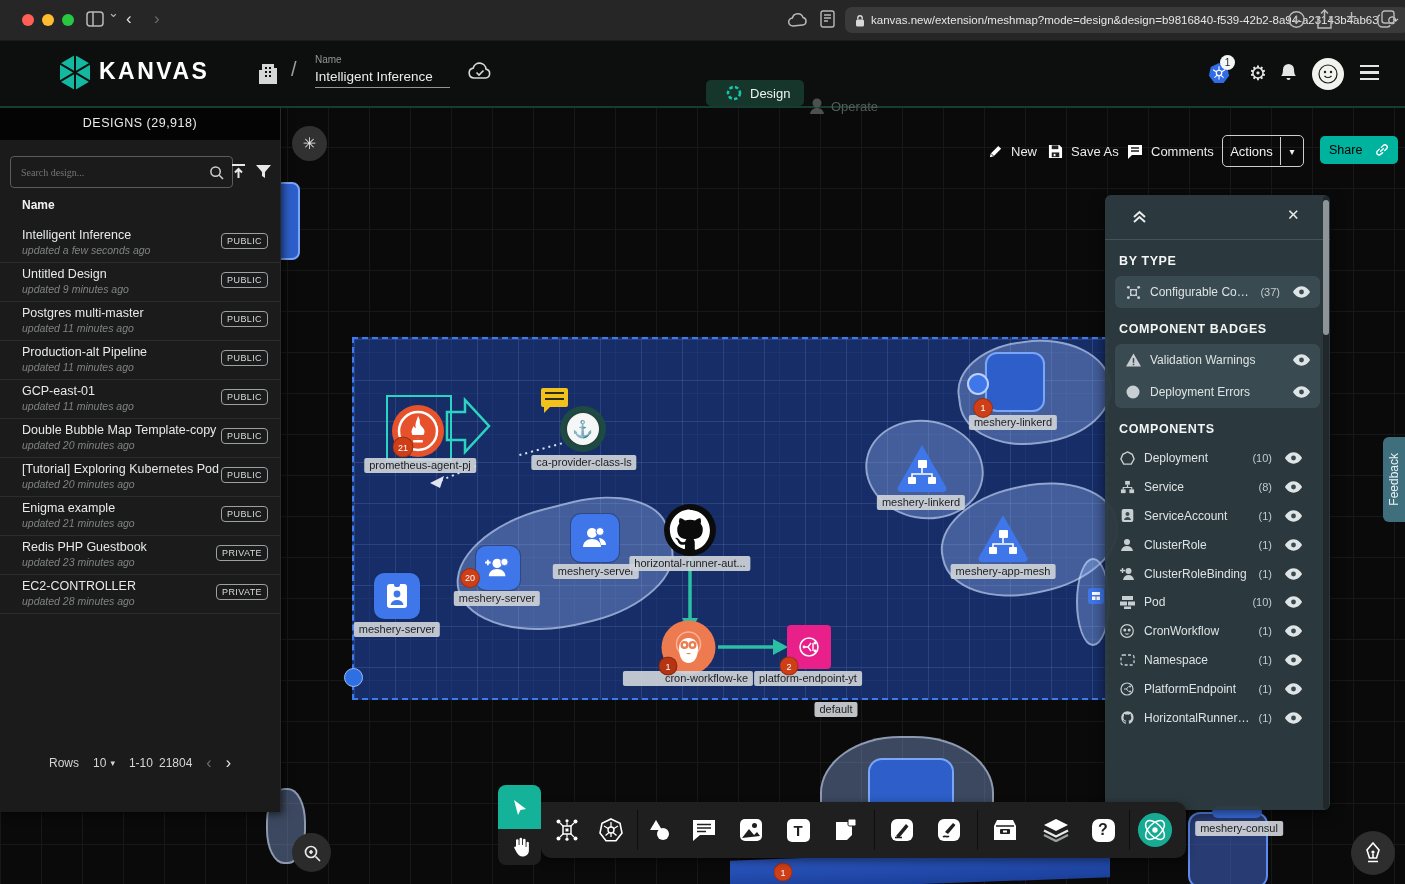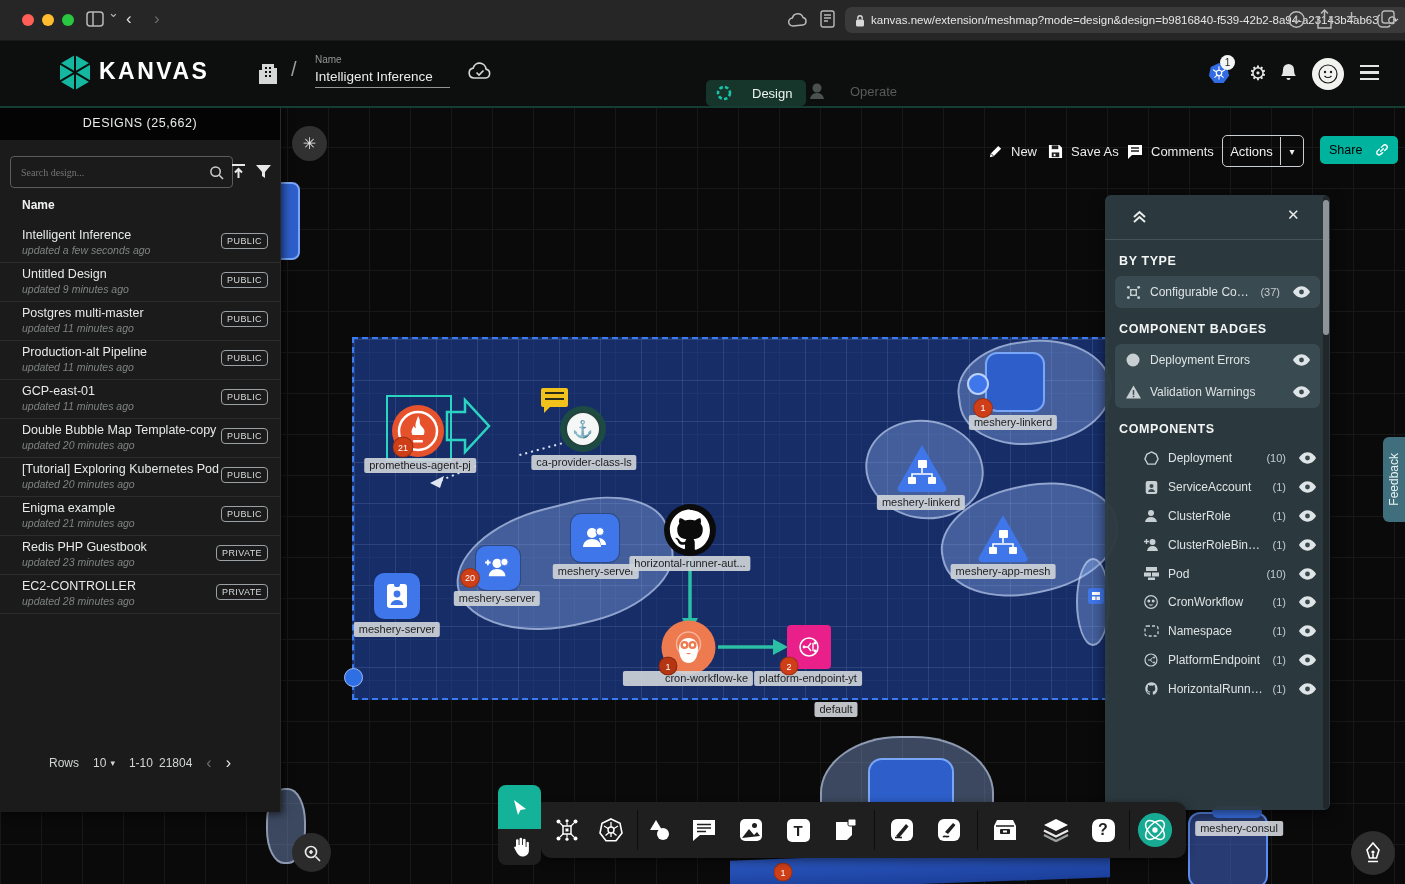--- a/index.html
+++ b/index.html
@@ -13,22 +13,22 @@
   .tl{width:12px;height:12px;border-radius:50%;position:absolute;top:14px;}
   .chrome-ic{color:#b9b9b9;font-size:15px;position:absolute;top:9px;}
   .urlwrap{position:absolute;left:845px;top:7px;height:26px;display:flex;align-items:center;background:#3a3a3a;border-radius:7px;padding:0 10px;}
   .urltext{color:#e6e6e6;font-size:11.5px;white-space:nowrap;}
 
   
   .header{left:0;top:40px;width:1405px;height:66px;background:#0d0f0e;border-bottom:2px solid #163d33;z-index:55;}
   .logo-text{color:#fff;font-size:23px;font-weight:bold;letter-spacing:2.5px;}
   .name-label{color:#8f9694;font-size:10px;}
   .name-input{background:transparent;border:none;border-bottom:1px solid #8f9694;color:#e8eceb;font-size:13.5px;width:135px;outline:none;font-family:"Liberation Sans",sans-serif;padding:1px 0 3px;}
-  .tab-design{background:#16362b;border-radius:5px;height:26px;padding:0 14px 0 10px;color:#eef3f1;font-size:13px;gap:20px;}
-  .tab-operate{color:#555c59;font-size:13px;gap:24px;}
+  .tab-design{background:#16362b;border-radius:5px;height:26px;padding:0 14px 0 20px;color:#eef3f1;font-size:13px;gap:8px;}
+  .tab-operate{color:#555c59;font-size:13px;gap:5px;margin-top:15px;}
   .hicon{color:#e3e6e5;}
 
   
   .canvas{left:0;top:106px;width:1405px;height:778px;background-color:#0a0a0a;
     background-image:linear-gradient(#181818 1px,transparent 1px),linear-gradient(90deg,#181818 1px,transparent 1px);
     background-size:41px 41px;z-index:0;}
   .selection{left:352px;top:337px;width:752px;height:359px;border:2px dashed #3a7bf0;
     background-color:rgba(34,78,192,.52);
     background-image:linear-gradient(rgba(195,214,255,.13) 1px,transparent 1px),linear-gradient(90deg,rgba(195,214,255,.13) 1px,transparent 1px);
     background-size:41px 41px;z-index:2;}
@@ -58,21 +58,21 @@
   .sb-foot{position:absolute;left:0;top:640px;width:280px;height:34px;color:#d3d6d5;font-size:12px;display:flex;align-items:center;justify-content:center;gap:14px;}
 
   
   .rpanel{left:1105px;top:195px;width:225px;height:615px;background:rgba(44,58,64,.97);border-radius:6px;z-index:30;box-shadow:0 4px 14px rgba(0,0,0,.55);overflow:hidden;}
   .rp-head{height:44px;border-bottom:1px solid #435359;position:relative;}
   .rp-section{color:#f2f5f4;font-size:12.5px;font-weight:bold;letter-spacing:.6px;margin:14px 0 8px 14px;}
   .rp-card{background:#3a4a51;border-radius:6px;margin:0 10px;}
   .rp-row{display:flex;align-items:center;height:32px;padding:0 10px;gap:9px;}
   .rp-label{flex:1;color:#dde3e4;font-size:12px;white-space:nowrap;overflow:hidden;text-overflow:ellipsis;}
   .rp-count{color:#c3cbcd;font-size:11px;margin-right:4px;}
-  .comp-row{display:flex;align-items:center;height:28.8px;padding:0 14px 0 14px;gap:9px;margin-left:24px;}
+  .comp-row{display:flex;align-items:center;height:28.8px;padding:0 28px 0 14px;gap:9px;}
   .eye{width:17px;height:12px;flex:none;}
   .ci{width:16px;height:16px;flex:none;display:flex;align-items:center;justify-content:center;}
 
   
   .btoolbar{left:541px;top:802px;width:645px;height:56px;background:#1f1f1f;border-radius:0 10px 10px 10px;z-index:41;box-shadow:0 3px 10px rgba(0,0,0,.5);}
   .tool{position:absolute;top:10px;width:36px;height:36px;display:flex;align-items:center;justify-content:center;}
   .tdiv{position:absolute;top:8px;width:1px;height:40px;background:#0d0d0d;}
   .seltool{left:498px;top:785px;width:43px;height:44px;background:#14b298;border-radius:8px 8px 0 0;display:flex;align-items:center;justify-content:center;z-index:42;}
   .pantool{left:498px;top:829px;width:43px;height:36px;background:#1f1f1f;border-radius:0 0 8px 8px;display:flex;align-items:center;justify-content:center;z-index:42;}
 
@@ -277,21 +277,21 @@
     <span style="width:22px;text-align:center;font-size:10px;">▾</span>
   </div>
   <div class="btn-share">
     <span>Share</span>
     <svg width="14" height="14" viewBox="0 0 16 16">
         <path d="M6.5 9.5l3-3M5 7l-2.2 2.2a2.6 2.6 0 0 0 3.7 3.7L8.7 11M7.3 5l2.2-2.2a2.6 2.6 0 0 1 3.7 3.7L11 8.7" stroke="#fff" stroke-width="1.6" fill="none" stroke-linecap="round"></path>
       </svg>
   </div>
 
   <div class="abs sidebar">
-    <div class="sb-head">DESIGNS (25,662)</div>
+    <div class="sb-head">DESIGNS (29,918)</div>
     <div class="sb-search">
       <input placeholder="Search design..." style="">
       <svg width="15" height="15" viewBox="0 0 16 16">
           <circle cx="7" cy="7" r="5" fill="none" stroke="#cfcfcf" stroke-width="1.6"></circle>
           <path d="M11 11l4 4" stroke="#cfcfcf" stroke-width="1.6"></path>
         </svg>
     </div>
     <svg class="abs" style="left:230px;top:57px;" width="17" height="17" viewBox="0 0 17 17">
         <path d="M2 2h13" stroke="#e8e8e8" stroke-width="2"></path>
         <path d="M8.5 15V6M5 9.5L8.5 6 12 9.5" stroke="#e8e8e8" stroke-width="2" fill="none"></path>
@@ -401,56 +401,72 @@
             <path d="M12 0C6 0 1.7 4.8 0 8c1.7 3.2 6 8 12 8s10.3-4.8 12-8C22.3 4.8 18 0 12 0z" fill="#dfe5e7"></path>
             <circle cx="12" cy="8" r="3.4" fill="#3a4a51"></circle>
           </svg>
       </div>
     </div>
 
     <div class="rp-section">COMPONENT BADGES</div>
     <div class="rp-card">
       <div class="rp-row">
         <span class="ci">
-            <svg width="14" height="14" viewBox="0 0 14 14">
-              <circle cx="7" cy="7" r="6.5" fill="#c8cfd2"></circle>
-            </svg>
-          </span>
-        <span class="rp-label">Deployment Errors</span>
-        <svg class="eye" viewBox="0 0 24 16">
-            <path d="M12 0C6 0 1.7 4.8 0 8c1.7 3.2 6 8 12 8s10.3-4.8 12-8C22.3 4.8 18 0 12 0z" fill="#dfe5e7"></path>
-            <circle cx="12" cy="8" r="3.4" fill="#3a4a51"></circle>
-          </svg>
-      </div>
-      <div class="rp-row">
-        <span class="ci">
             <svg width="15" height="14" viewBox="0 0 16 14">
               <path d="M8 0l8 14H0z" fill="#c8cfd2"></path>
               <rect x="7.2" y="5" width="1.6" height="5" fill="#3a4a51"></rect>
               <rect x="7.2" y="11" width="1.6" height="1.6" fill="#3a4a51"></rect>
             </svg>
           </span>
         <span class="rp-label">Validation Warnings</span>
         <svg class="eye" viewBox="0 0 24 16">
             <path d="M12 0C6 0 1.7 4.8 0 8c1.7 3.2 6 8 12 8s10.3-4.8 12-8C22.3 4.8 18 0 12 0z" fill="#dfe5e7"></path>
             <circle cx="12" cy="8" r="3.4" fill="#3a4a51"></circle>
           </svg>
       </div>
+      <div class="rp-row">
+        <span class="ci">
+            <svg width="14" height="14" viewBox="0 0 14 14">
+              <circle cx="7" cy="7" r="6.5" fill="#c8cfd2"></circle>
+            </svg>
+          </span>
+        <span class="rp-label">Deployment Errors</span>
+        <svg class="eye" viewBox="0 0 24 16">
+            <path d="M12 0C6 0 1.7 4.8 0 8c1.7 3.2 6 8 12 8s10.3-4.8 12-8C22.3 4.8 18 0 12 0z" fill="#dfe5e7"></path>
+            <circle cx="12" cy="8" r="3.4" fill="#3a4a51"></circle>
+          </svg>
+      </div>
     </div>
 
     <div class="rp-section">COMPONENTS</div>
 
     <div class="comp-row">
       <span class="ci">
           <svg width="15" height="15" viewBox="0 0 16 16">
             <path d="M8 1l5 2.5 2 5-3 5.5H4L1 8.5l2-5z" fill="none" stroke="#c8cfd2" stroke-width="1.5"></path>
           </svg>
         </span>
       <span class="rp-label">Deployment</span>
       <span class="rp-count">(10)</span>
+      <svg class="eye" viewBox="0 0 24 16">
+          <path d="M12 0C6 0 1.7 4.8 0 8c1.7 3.2 6 8 12 8s10.3-4.8 12-8C22.3 4.8 18 0 12 0z" fill="#dfe5e7"></path>
+          <circle cx="12" cy="8" r="3.4" fill="#3a4a51"></circle>
+        </svg>
+    </div>
+    <div class="comp-row">
+      <span class="ci">
+          <svg width="15" height="15" viewBox="0 0 16 16">
+            <rect x="5.5" y="1" width="5" height="4" fill="#c8cfd2"></rect>
+            <rect x="1" y="10" width="5" height="4" fill="#c8cfd2"></rect>
+            <rect x="10" y="10" width="5" height="4" fill="#c8cfd2"></rect>
+            <path d="M8 5v3M3.5 10V8h9v2" stroke="#c8cfd2" stroke-width="1.3" fill="none"></path>
+          </svg>
+        </span>
+      <span class="rp-label">Service</span>
+      <span class="rp-count">(8)</span>
       <svg class="eye" viewBox="0 0 24 16">
           <path d="M12 0C6 0 1.7 4.8 0 8c1.7 3.2 6 8 12 8s10.3-4.8 12-8C22.3 4.8 18 0 12 0z" fill="#dfe5e7"></path>
           <circle cx="12" cy="8" r="3.4" fill="#3a4a51"></circle>
         </svg>
     </div>
     <div class="comp-row">
       <span class="ci">
           <svg width="13" height="15" viewBox="0 0 13 15">
             <rect x="0.7" y="1" width="11.6" height="13" rx="2" fill="#c8cfd2"></rect>
             <circle cx="6.5" cy="6" r="2" fill="#3a4a51"></circle>

